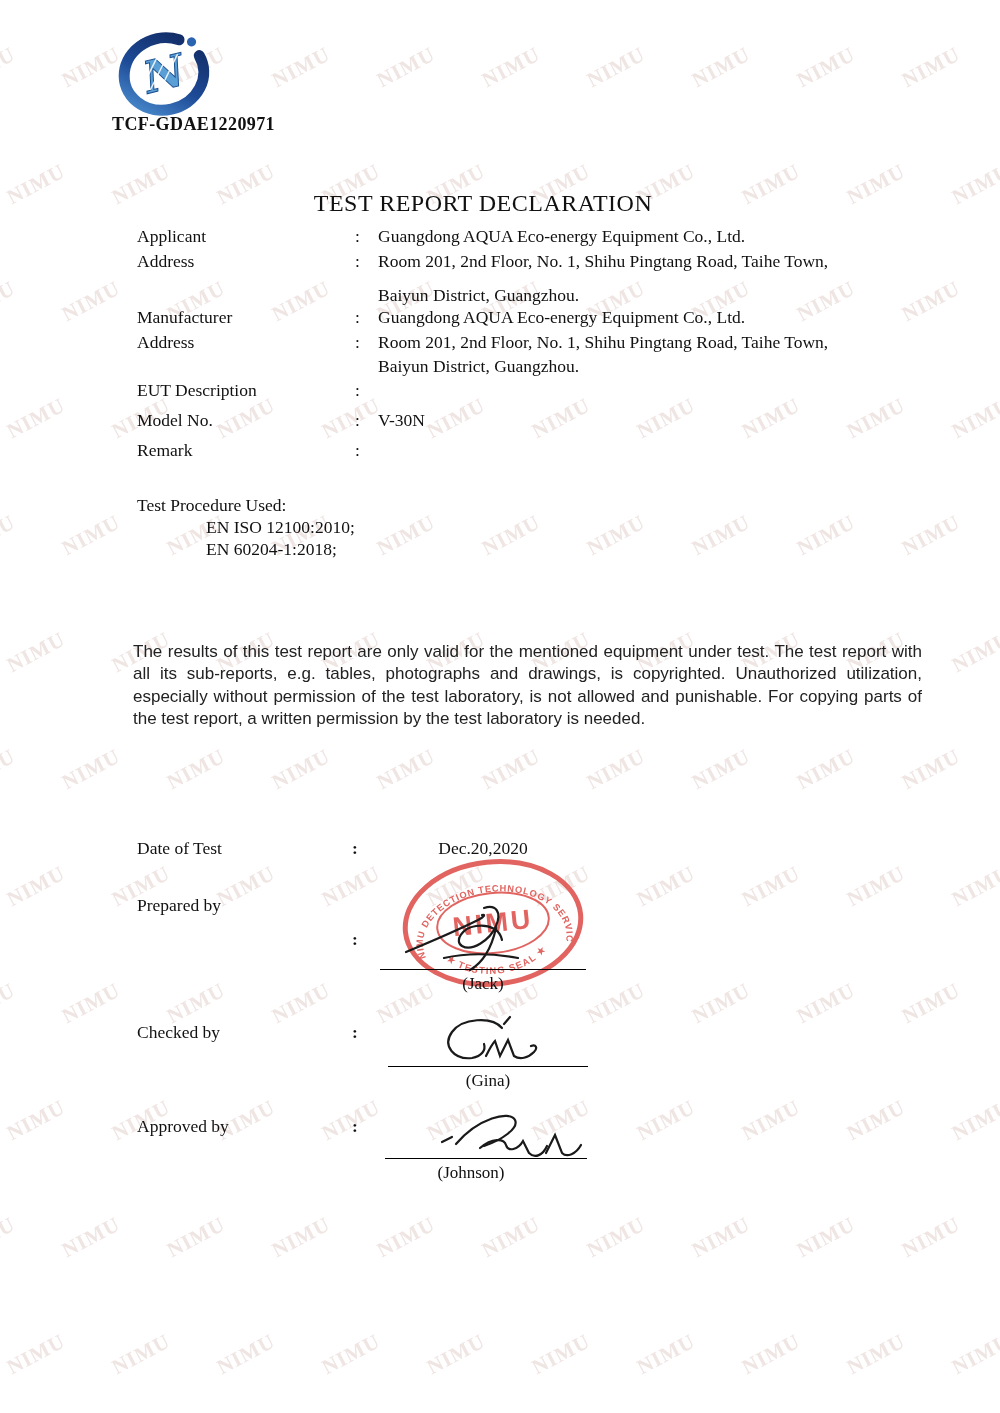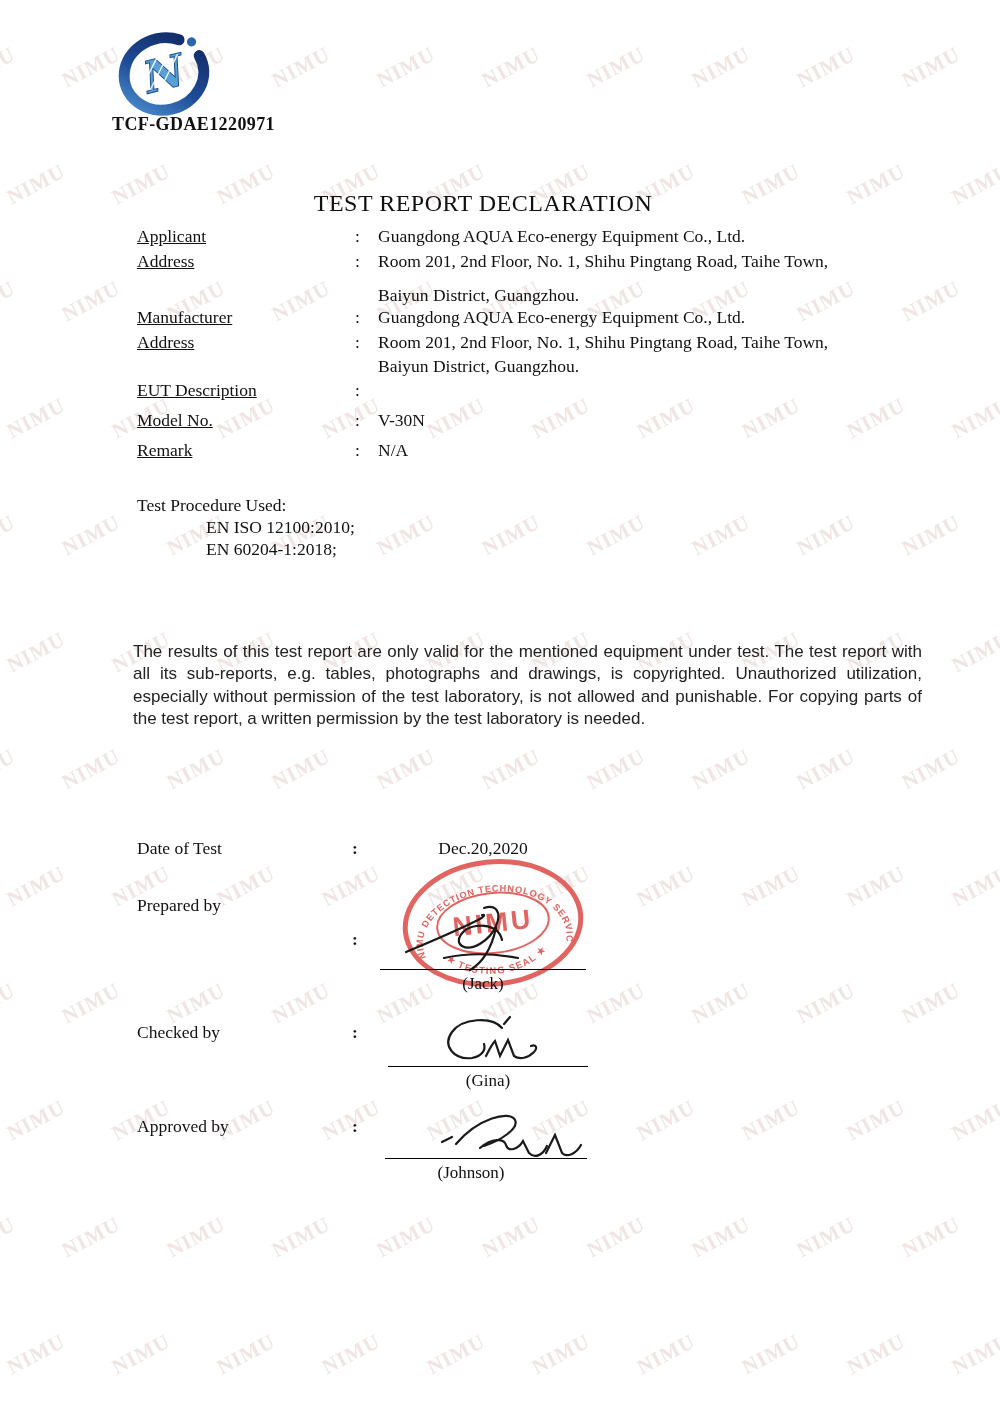--- a/index.html
+++ b/index.html
@@ -9,21 +9,21 @@
   .wm{position:absolute;font-family:"Liberation Serif", serif;font-weight:bold;
       font-size:21px;transform:rotate(-28deg);letter-spacing:1px;user-select:none;}
   .content{position:absolute;inset:0;z-index:1;}
   .logo{position:absolute;left:114px;top:28px;width:100px;height:92px;}
   .cert-code{position:absolute;left:112px;top:114px;font-size:18px;font-weight:bold;
              letter-spacing:0.4px;}
   .doc-title{position:absolute;left:133px;top:190px;width:700px;text-align:center;
              font-size:24px;letter-spacing:0.5px;}
   .fields{position:absolute;left:137px;top:225px;width:783px;font-size:17.5px;line-height:22px;}
   .frow{display:flex;align-items:flex-start;}
-  .flabel{width:218px;flex:0 0 218px;text-decoration:underline;}
+  .flabel{width:218px;flex:0 0 218px;}
   .fcolon{width:23px;flex:0 0 23px;}
   .fvalue{flex:1;font-family:Liberation Serif, serif;}
   .mb3{margin-bottom:3px;} .mb2{margin-bottom:2px;} .mb8{margin-bottom:8px;} .mb0{margin-bottom:0;}
   .gap12{margin-top:12px;} .gap2{margin-top:2px;}
   .procedure{position:absolute;left:137px;top:494px;font-size:17.5px;line-height:22px;}
   .proc-item{margin-left:69px;}
   .para{position:absolute;left:133px;width:789px;font-family:"Liberation Sans", sans-serif;
         font-size:17px;line-height:22.4px;text-align:justify;color:#222;}
   .para1{top:641px;}
   .para2{top:789px;text-align:left;width:820px;}
@@ -219,21 +219,20 @@
         <div class="fcolon">:</div>
       </div>
       <div class="frow mb8">
         <div class="flabel">Model No.</div>
         <div class="fcolon">:</div>
         <div class="fvalue">V-30N</div>
       </div>
       <div class="frow">
         <div class="flabel">Remark</div>
         <div class="fcolon">:</div>
-        <div class="fvalue">N/A</div>
       </div>
     </div>
 
     <div class="procedure">
       <div>Test Procedure Used:</div>
       <div class="proc-item">EN ISO 12100:2010;</div>
       <div class="proc-item">EN 60204-1:2018;</div>
     </div>
 
     <div class="para para1">The results of this test report are only valid for the mentioned equipment under test. The test report with all its sub-reports, e.g. tables, photographs and drawings, is copyrighted. Unauthorized utilization, especially without permission of the test laboratory, is not allowed and punishable. For copying parts of the test report, a written permission by the test laboratory is needed.</div>

